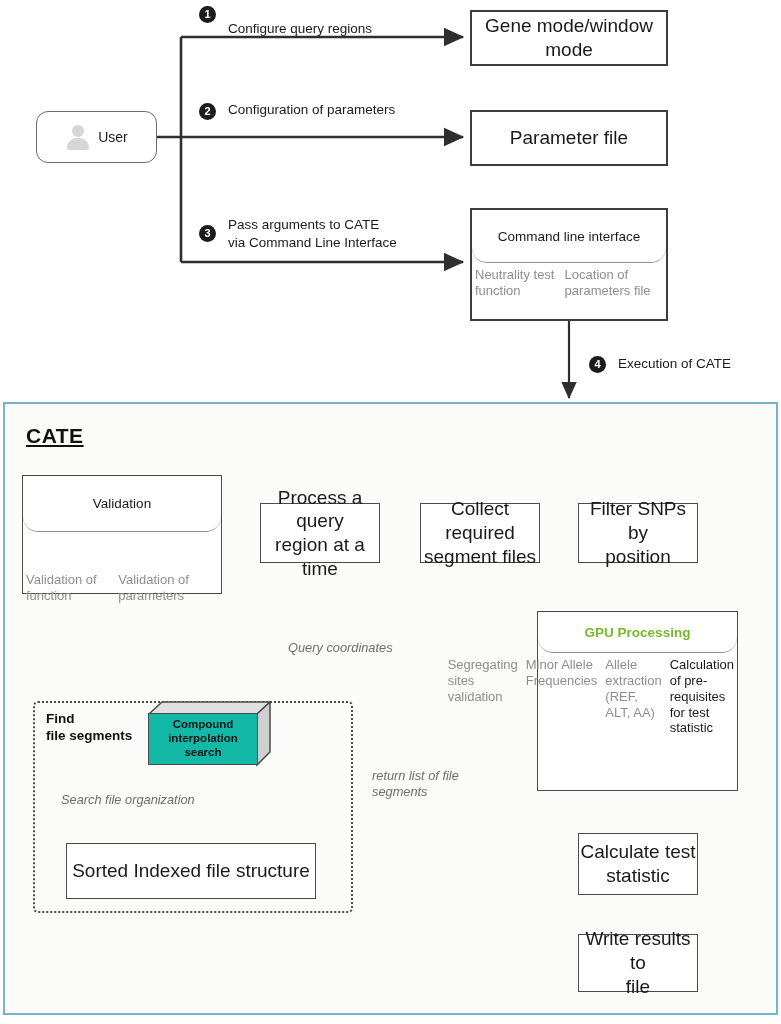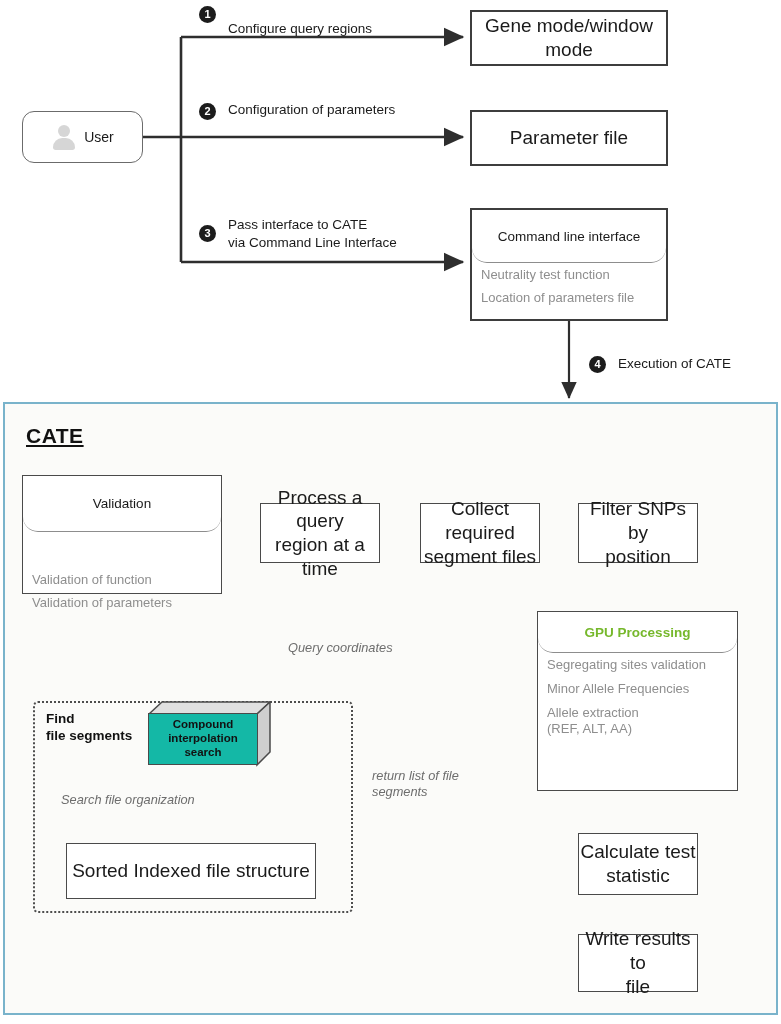--- a/index.html
+++ b/index.html
@@ -12,22 +12,22 @@
        border:2px solid #3d3d3d;display:flex;align-items:center;justify-content:center;
        text-align:center;font-size:19px;line-height:1.25;color:#1a1a1a;}
   .box.thin{border-width:1.5px;border-color:#4a4a4a;}
 
   .stackbox{position:absolute;box-sizing:border-box;background:#ffffff;
             border:2px solid #3d3d3d;display:flex;flex-direction:column;}
   .stackbox.thin{border-width:1.5px;border-color:#4a4a4a;}
   .stackbox .hdr{flex:0 0 auto;display:flex;align-items:center;justify-content:center;
                  text-align:center;font-size:13.5px;color:#1a1a1a;
                  border-bottom:1.5px solid #8d8d8d;border-radius:15px;}
-  .stackbox .body{flex:1 1 auto;display:flex;flex-direction:column;justify-content:flex-start;
-                  padding:4px 9px;gap:7px;}
+  .stackbox .body{flex:1 1 auto;display:flex;flex-direction:row;justify-content:flex-end;
+                  padding:4px 3px;gap:7px;}
   .stackbox .body .li{font-size:13px;color:#8e8e8e;line-height:1.22;text-align:left;}
   .stackbox .body .li.dark{color:#1a1a1a;}
   .hdr.green{color:#76b82c;font-weight:bold;}
 
   .userbox{position:absolute;box-sizing:border-box;background:#ffffff;
            border:1.8px solid #6b6b6b;border-radius:12px;
            display:flex;align-items:center;justify-content:center;gap:7px;}
   .userbox .uicon{width:26px;height:26px;position:relative;flex:0 0 auto;}
   .userbox .uicon .head{position:absolute;left:7px;top:1px;width:12px;height:12px;
                         border-radius:50%;background:#d6d6d6;}
@@ -113,36 +113,36 @@
 
     <g stroke="#9a9a9a" stroke-width="1.4" fill="none">
       <path d="M353,806 L490,806 L490,572" marker-end="url(#arrHollow)"></path>
     </g>
 
     <g stroke="#9a9a9a" stroke-width="1.4" fill="none">
       <path d="M208,776 L208,840" marker-end="url(#arrHollow)"></path>
     </g>
   </svg>
 
-  <div class="userbox" style="left:22px;top:111px;width:121px;height:52px;">
+  <div class="userbox" style="left:36px;top:111px;width:121px;height:52px;">
     <span class="uicon">
       <span class="head"></span>
         <span class="body"></span>
     </span>
     <span class="ulabel">User</span>
   </div>
 
   <div class="stepnum" style="left:199px;top:6px;">1</div>
   <div class="steplabel" style="left:228px;top:4px;margin-top:16px;">Configure query regions</div>
 
   <div class="stepnum" style="left:199px;top:103px;">2</div>
   <div class="steplabel" style="left:228px;top:101px;">Configuration of parameters</div>
 
   <div class="stepnum" style="left:199px;top:225px;">3</div>
-  <div class="steplabel" style="left:228px;top:216px;">Pass interface to CATE
+  <div class="steplabel" style="left:228px;top:216px;">Pass arguments to CATE
 via Command Line Interface</div>
 
   <div class="stepnum" style="left:589px;top:356px;">4</div>
   <div class="steplabel" style="left:618px;top:355px;">Execution of CATE</div>
 
   <div class="box" style="left:470px;top:10px;width:198px;height:56px;">Gene mode/window mode</div>
 
   <div class="box" style="left:470px;top:110px;width:198px;height:56px;">Parameter file</div>
 
   <div class="stackbox" style="left:470px;top:208px;width:198px;height:113px;">
@@ -174,20 +174,22 @@
   <div class="box thin" style="left:578px;top:503px;width:120px;height:60px;white-space:pre-line;">Filter SNPs by
 position</div>
 
   <div class="stackbox thin" style="left:537px;top:611px;width:201px;height:180px;">
     <div class="hdr green" style="height:40px;">GPU Processing</div>
     <div class="body" style="gap:8px;">
       <div class="li" style="white-space:pre-line;">Segregating sites validation</div>
       <div class="li" style="white-space:pre-line;">Minor Allele Frequencies</div>
       <div class="li" style="white-space:pre-line;">Allele extraction
 (REF, ALT, AA)</div>
+      <div class="li dark" style="white-space:pre-line;">Calculation of pre-requisites
+for test statistic</div>
     </div>
   </div>
 
   <div class="box thin" style="left:578px;top:833px;width:120px;height:62px;white-space:pre-line;">Calculate test
 statistic</div>
 
   <div class="box thin" style="left:578px;top:934px;width:120px;height:58px;white-space:pre-line;">Write results to
 file</div>
 
   <div class="dashpanel" style="left:33px;top:701px;width:320px;height:212px;"></div>

